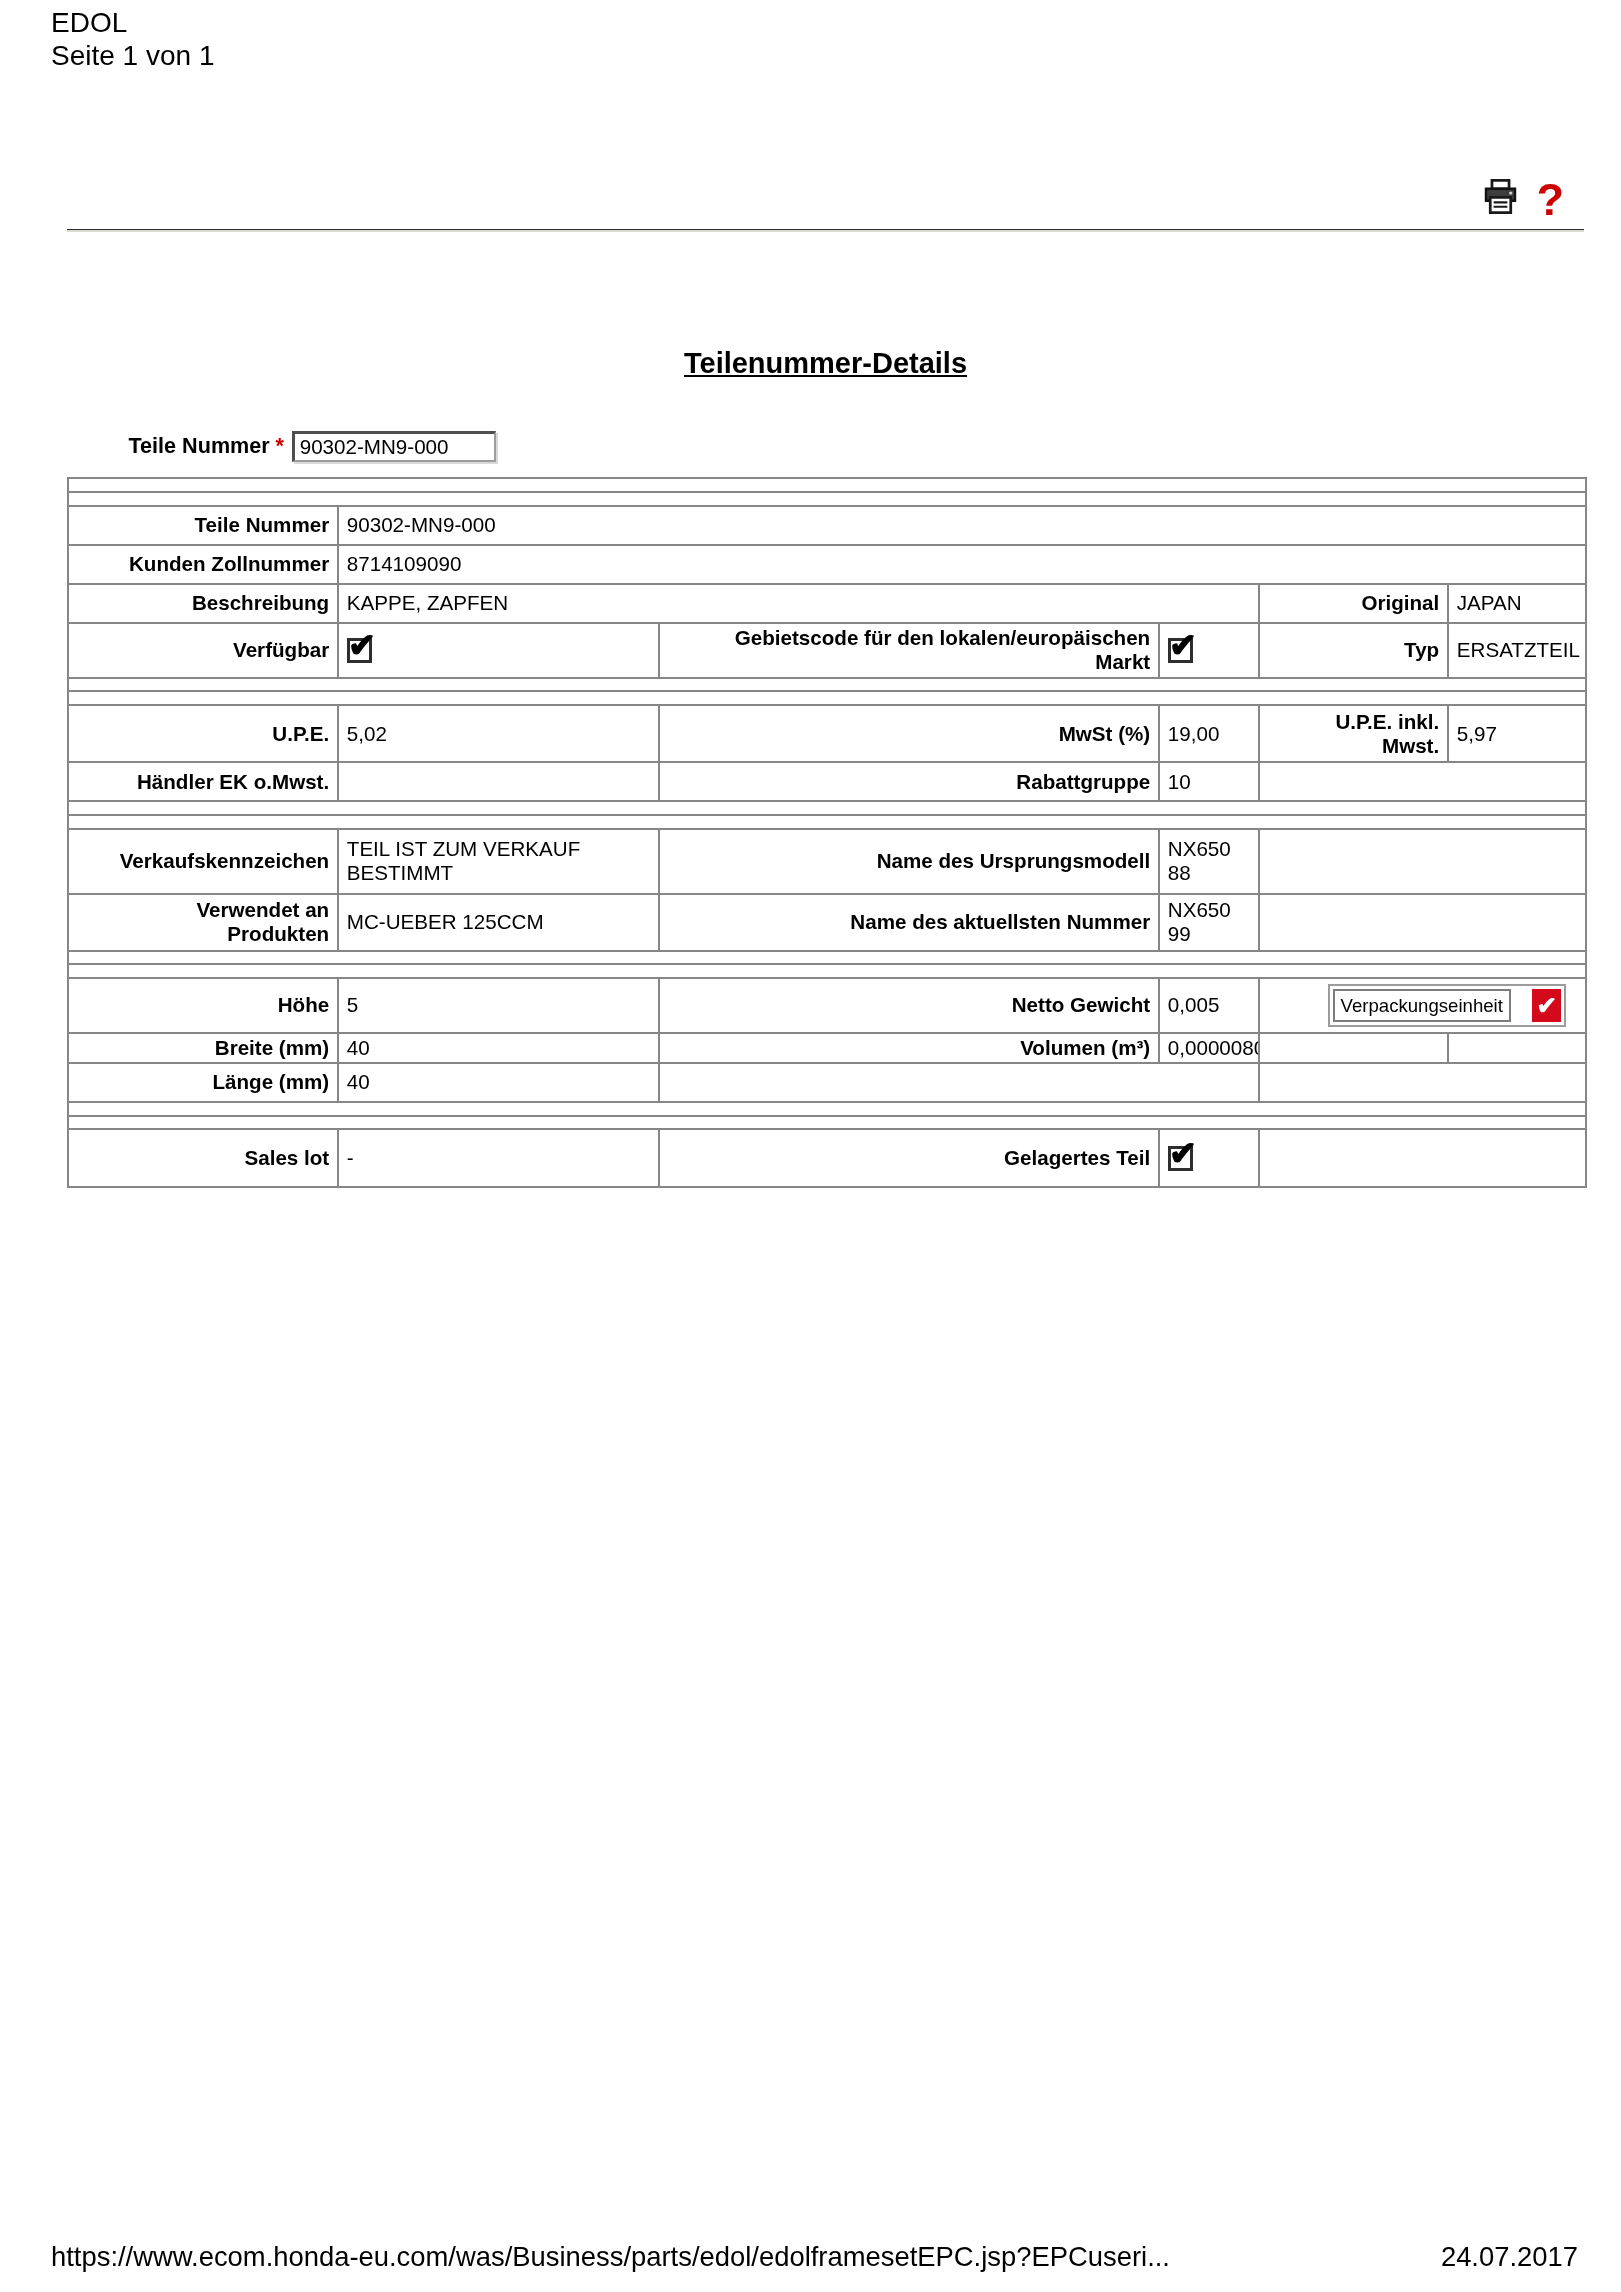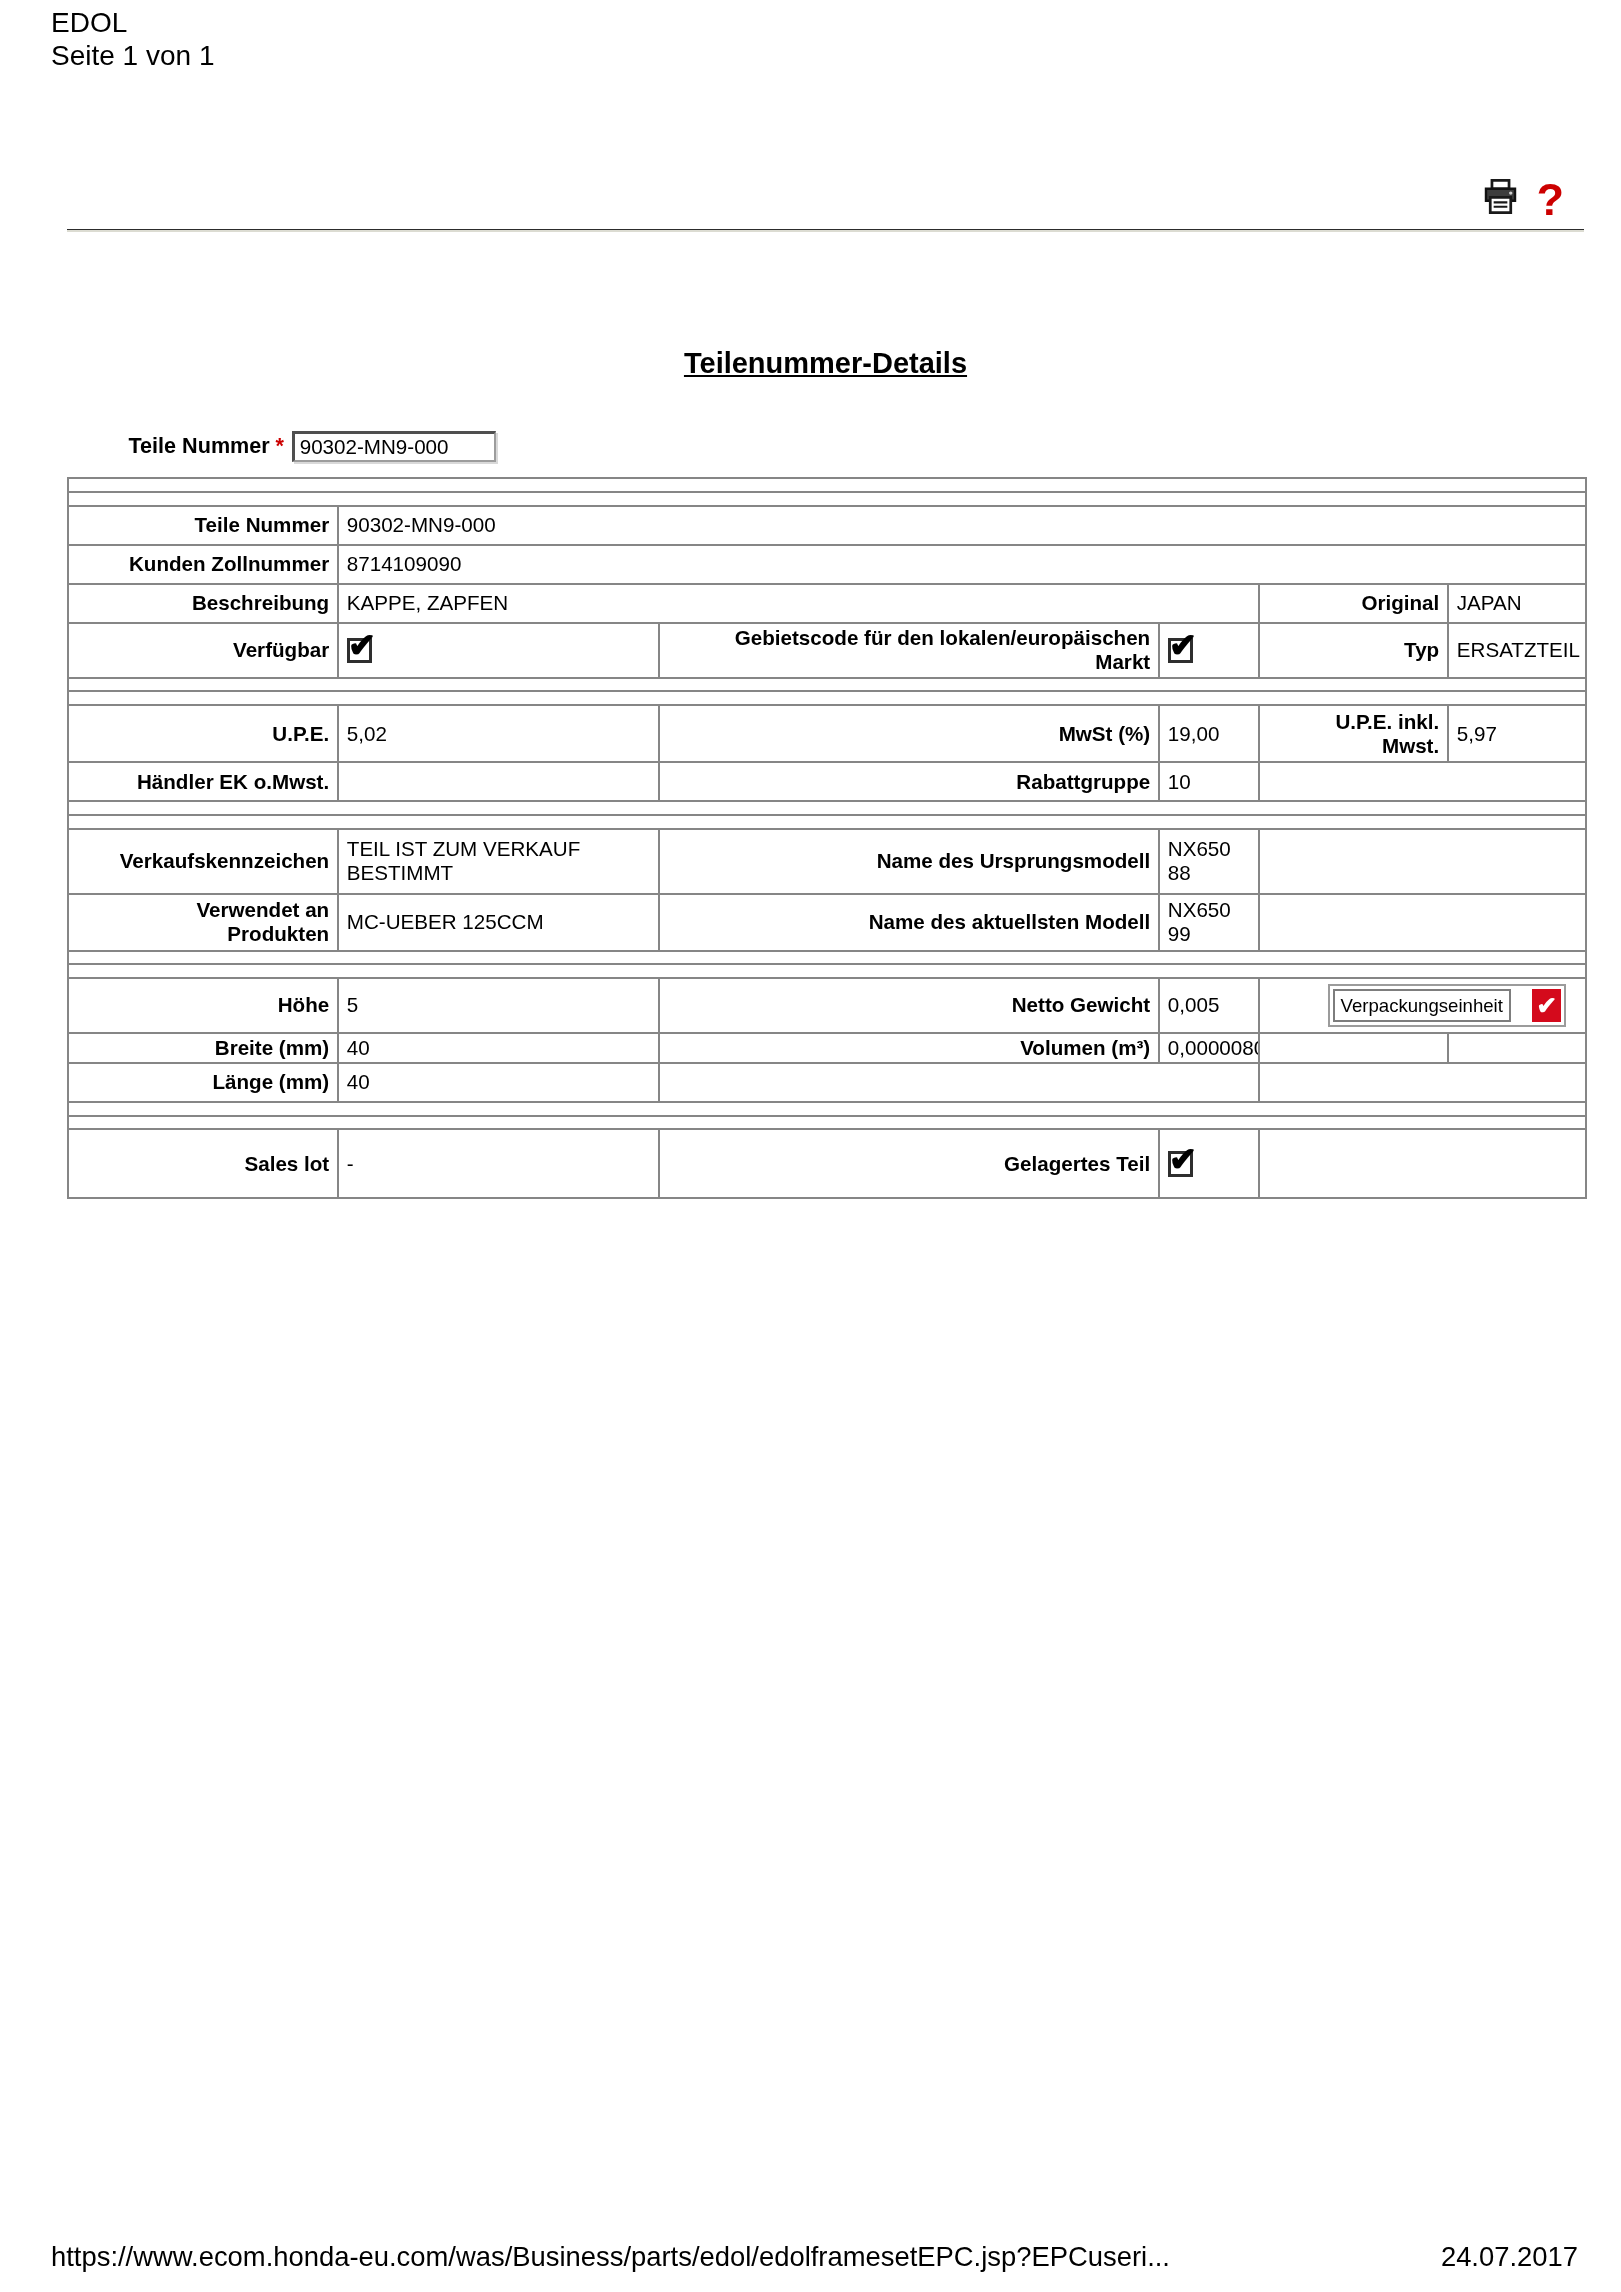--- a/index.html
+++ b/index.html
@@ -86,21 +86,21 @@
   }
   td.lbl { text-align: right; font-weight: bold; }
   td.val { text-align: left; font-weight: normal; }
   .preline { white-space: pre-line; }
   tr.rsp td { height: 13.7px; padding: 0; }
   tr.rA td { height: 39px; }
   tr.rB td { height: 55px; }
   tr.rC td { height: 57px; }
   tr.rD td { height: 65px; }
   tr.rE td { height: 26px; }
-  tr.rF td { height: 69px; }
+  tr.rF td { height: 58px; }
 
   
   .cb {
     position: relative; display: inline-block;
     width: 25.5px; height: 25.5px;
     border: 3.9px solid #2e2e2e; background: #fff;
     vertical-align: middle;
     cursor: pointer;
   }
   .cb .mark {
@@ -260,21 +260,21 @@
 BESTIMMT</td>
       <td class="lbl">Name des Ursprungsmodell</td>
       <td class="val">NX650 88</td>
       <td class="val" colspan="2"></td>
     </tr>
 
     <tr class="rC">
       <td class="lbl preline">Verwendet an
 Produkten</td>
       <td class="val">MC-UEBER 125CCM</td>
-      <td class="lbl">Name des aktuellsten Modell</td>
+      <td class="lbl">Name des aktuellsten Nummer</td>
       <td class="val">NX650 99</td>
       <td class="val" colspan="2"></td>
     </tr>
 
     <tr class="rsp">
         <td colspan="6"></td>
       </tr>
     <tr class="rsp">
         <td colspan="6"></td>
       </tr>

